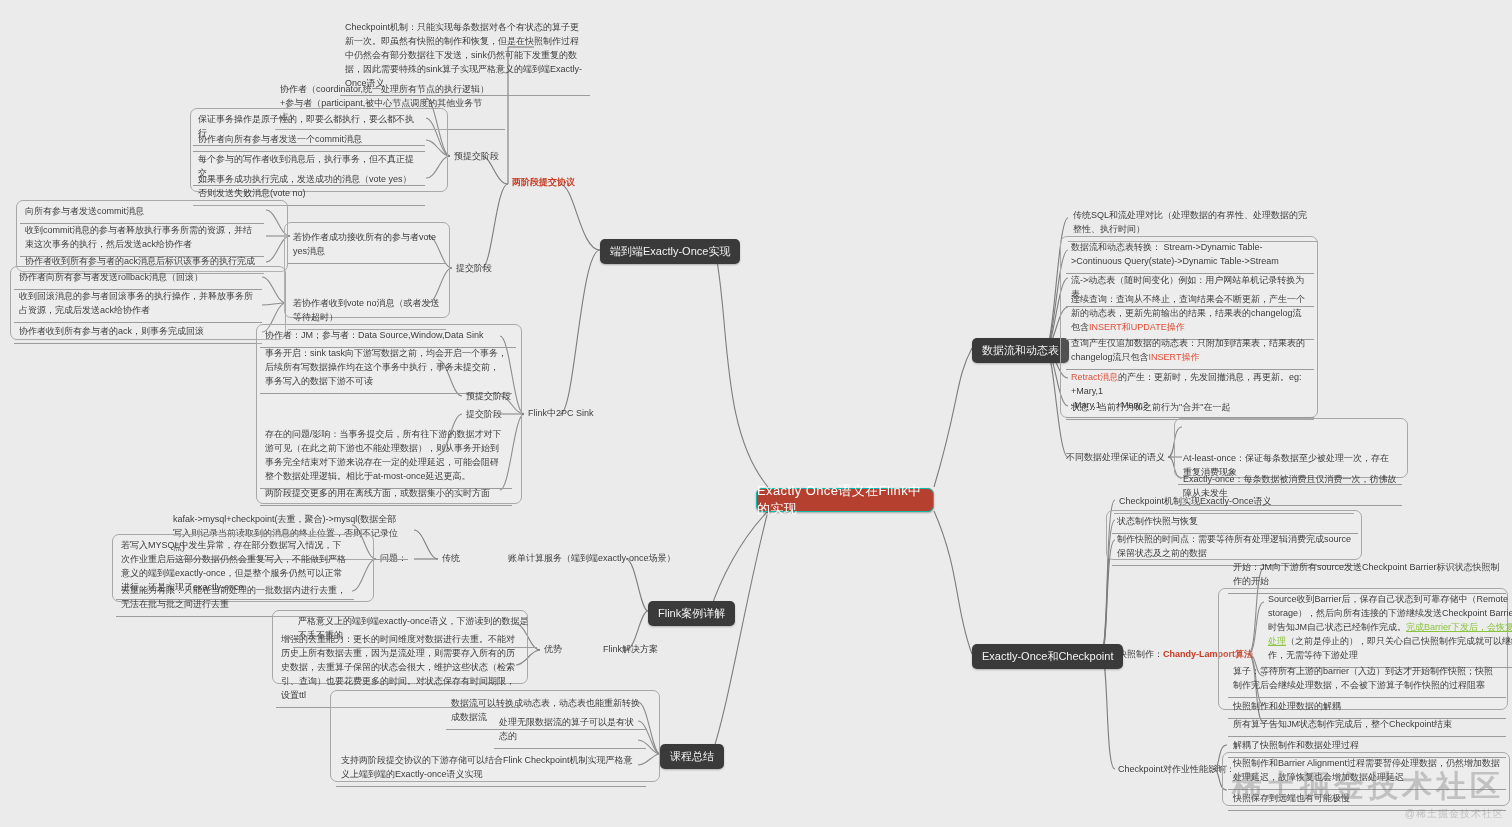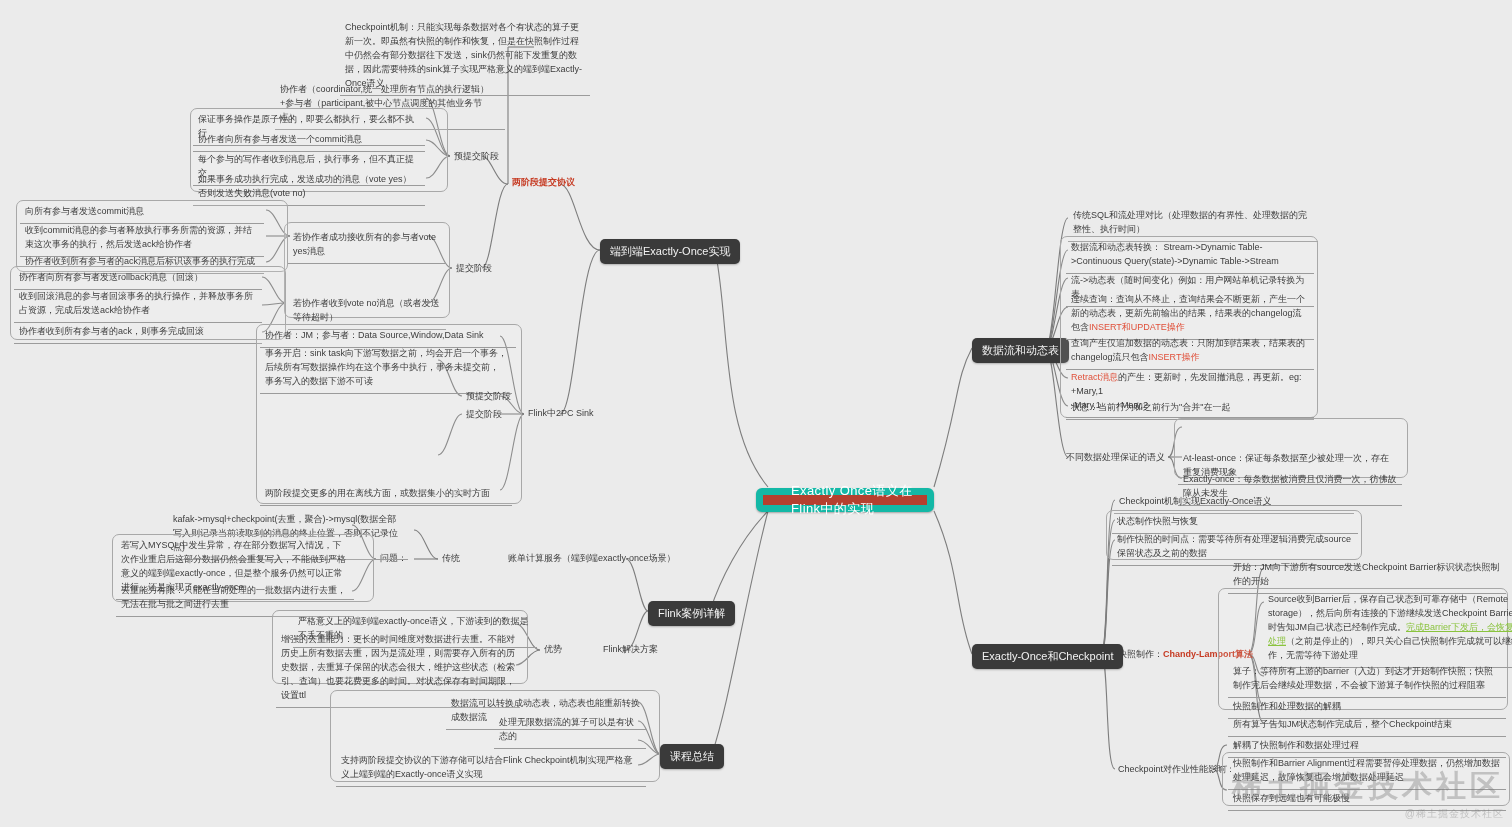--- a/index.html
+++ b/index.html
@@ -11,25 +11,24 @@
   }
   #canvas{position:absolute;inset:0;}
   svg.links{position:absolute;left:0;top:0;width:1512px;height:827px;pointer-events:none;}
 
   
   .node{position:absolute;box-sizing:border-box;}
 
   
   .root{
     background:#b5402f;color:#fff;border-radius:6px;
-    border:7px solid #14b8a6;
+    border:1px solid #14b8a6;
     display:flex;align-items:center;justify-content:center;
     font-size:13px;letter-spacing:.4px;
     box-shadow:0 1px 2px rgba(0,0,0,.3);
-    padding-left:28px;
   }
   
   .dark{
     background:#3a3a3a;color:#f2f2f2;border-radius:5px;
     display:flex;align-items:center;justify-content:center;
     font-size:11px;padding:5px 10px;white-space:nowrap;
     box-shadow:0 1px 2px rgba(0,0,0,.25);
   }
   
   .plain{
@@ -189,20 +188,21 @@
   <div class="node leaf" style="left:14px;top:287px;width:248px;">收到回滚消息的参与者回滚事务的执行操作，并释放事务所占资源，完成后发送ack给协作者</div>
   <div class="node leaf" style="left:14px;top:322px;width:248px;">协作者收到所有参与者的ack，则事务完成回滚</div>
 
   <div class="node plain" style="left:524px;top:405px;">Flink中2PC Sink</div>
   <div class="group" style="position:absolute;left:256px;top:324px;width:266px;height:180px;"></div>
 
   <div class="node leaf" style="left:260px;top:326px;width:256px;">协作者：JM；参与者：Data Source,Window,Data Sink</div>
   <div class="node leaf" style="left:260px;top:344px;width:252px;">事务开启：sink task向下游写数据之前，均会开启一个事务，后续所有写数据操作均在这个事务中执行，事务未提交前，事务写入的数据下游不可读</div>
   <div class="node plain" style="left:462px;top:388px;">预提交阶段</div>
   <div class="node plain" style="left:462px;top:406px;">提交阶段</div>
+  <div class="node leaf" style="left:260px;top:425px;width:252px;">存在的问题/影响：当事务提交后，所有往下游的数据才对下游可见（在此之前下游也不能处理数据），则从事务开始到事务完全结束对下游来说存在一定的处理延迟，可能会阻碍整个数据处理逻辑。相比于at-most-once延迟更高。</div>
   <div class="node leaf" style="left:260px;top:484px;width:252px;">两阶段提交更多的用在离线方面，或数据集小的实时方面</div>
 
   <div class="node plain" style="left:504px;top:550px;">账单计算服务（端到端exactly-once场景）</div>
 
   <div class="node plain" style="left:438px;top:550px;">传统</div>
   <div class="node plain" style="left:570px;top:641px;margin-left:29px;">Flink解决方案</div>
   <div class="node plain" style="left:540px;top:641px;">优势</div>
   <div class="node plain" style="left:376px;top:550px;">问题：</div>
 
   <div class="node leaf" style="left:168px;top:510px;width:240px;">kafak-&gt;mysql+checkpoint(去重，聚合)-&gt;mysql(数据全部写入则记录当前读取到的消息的终止位置，否则不记录位点)</div>

